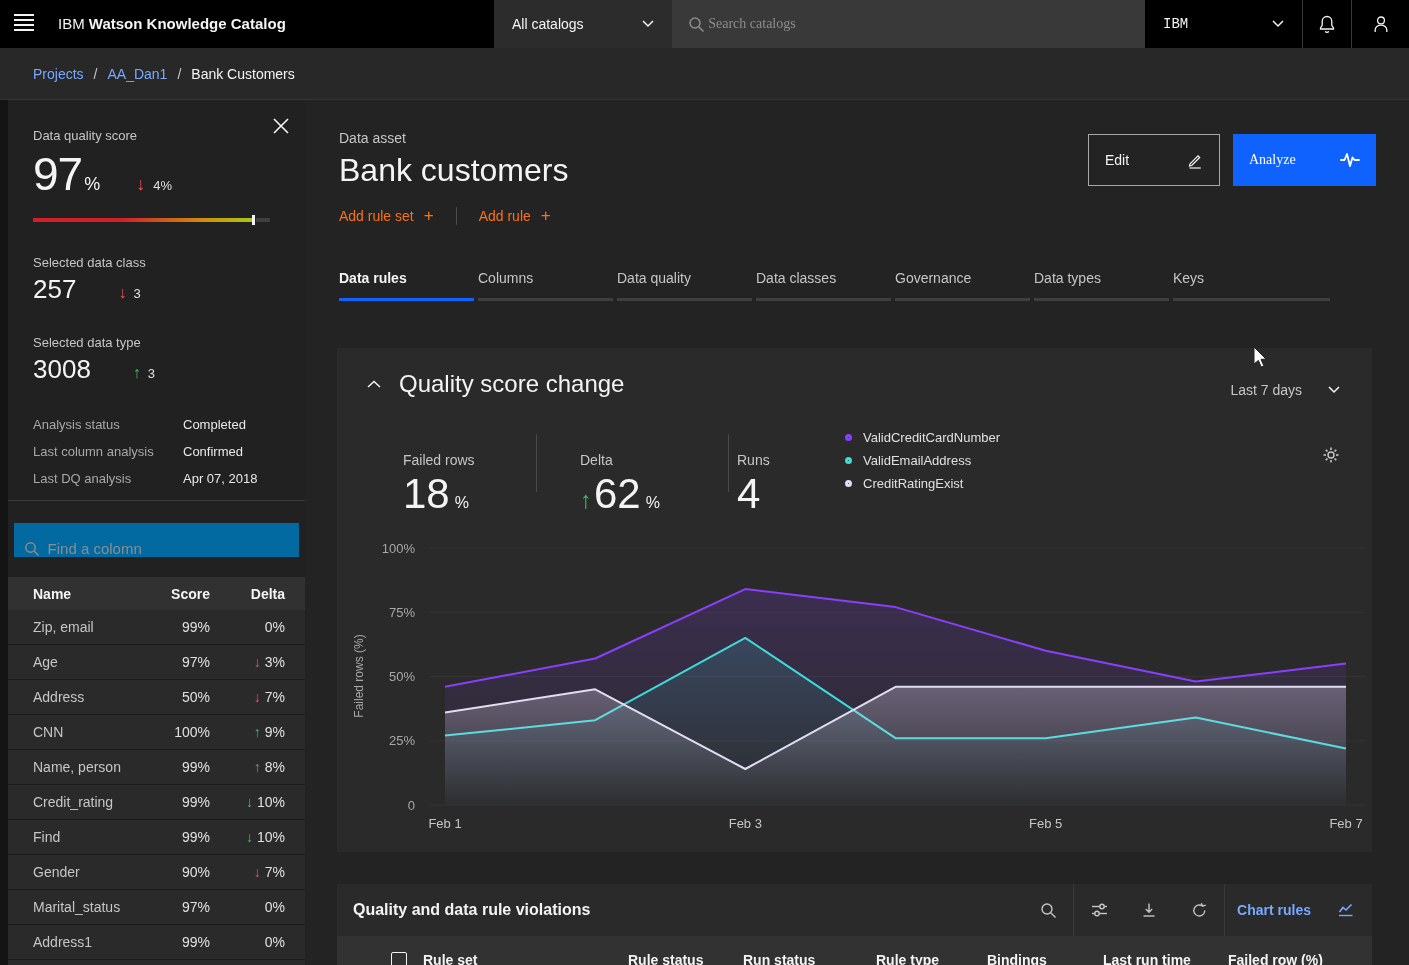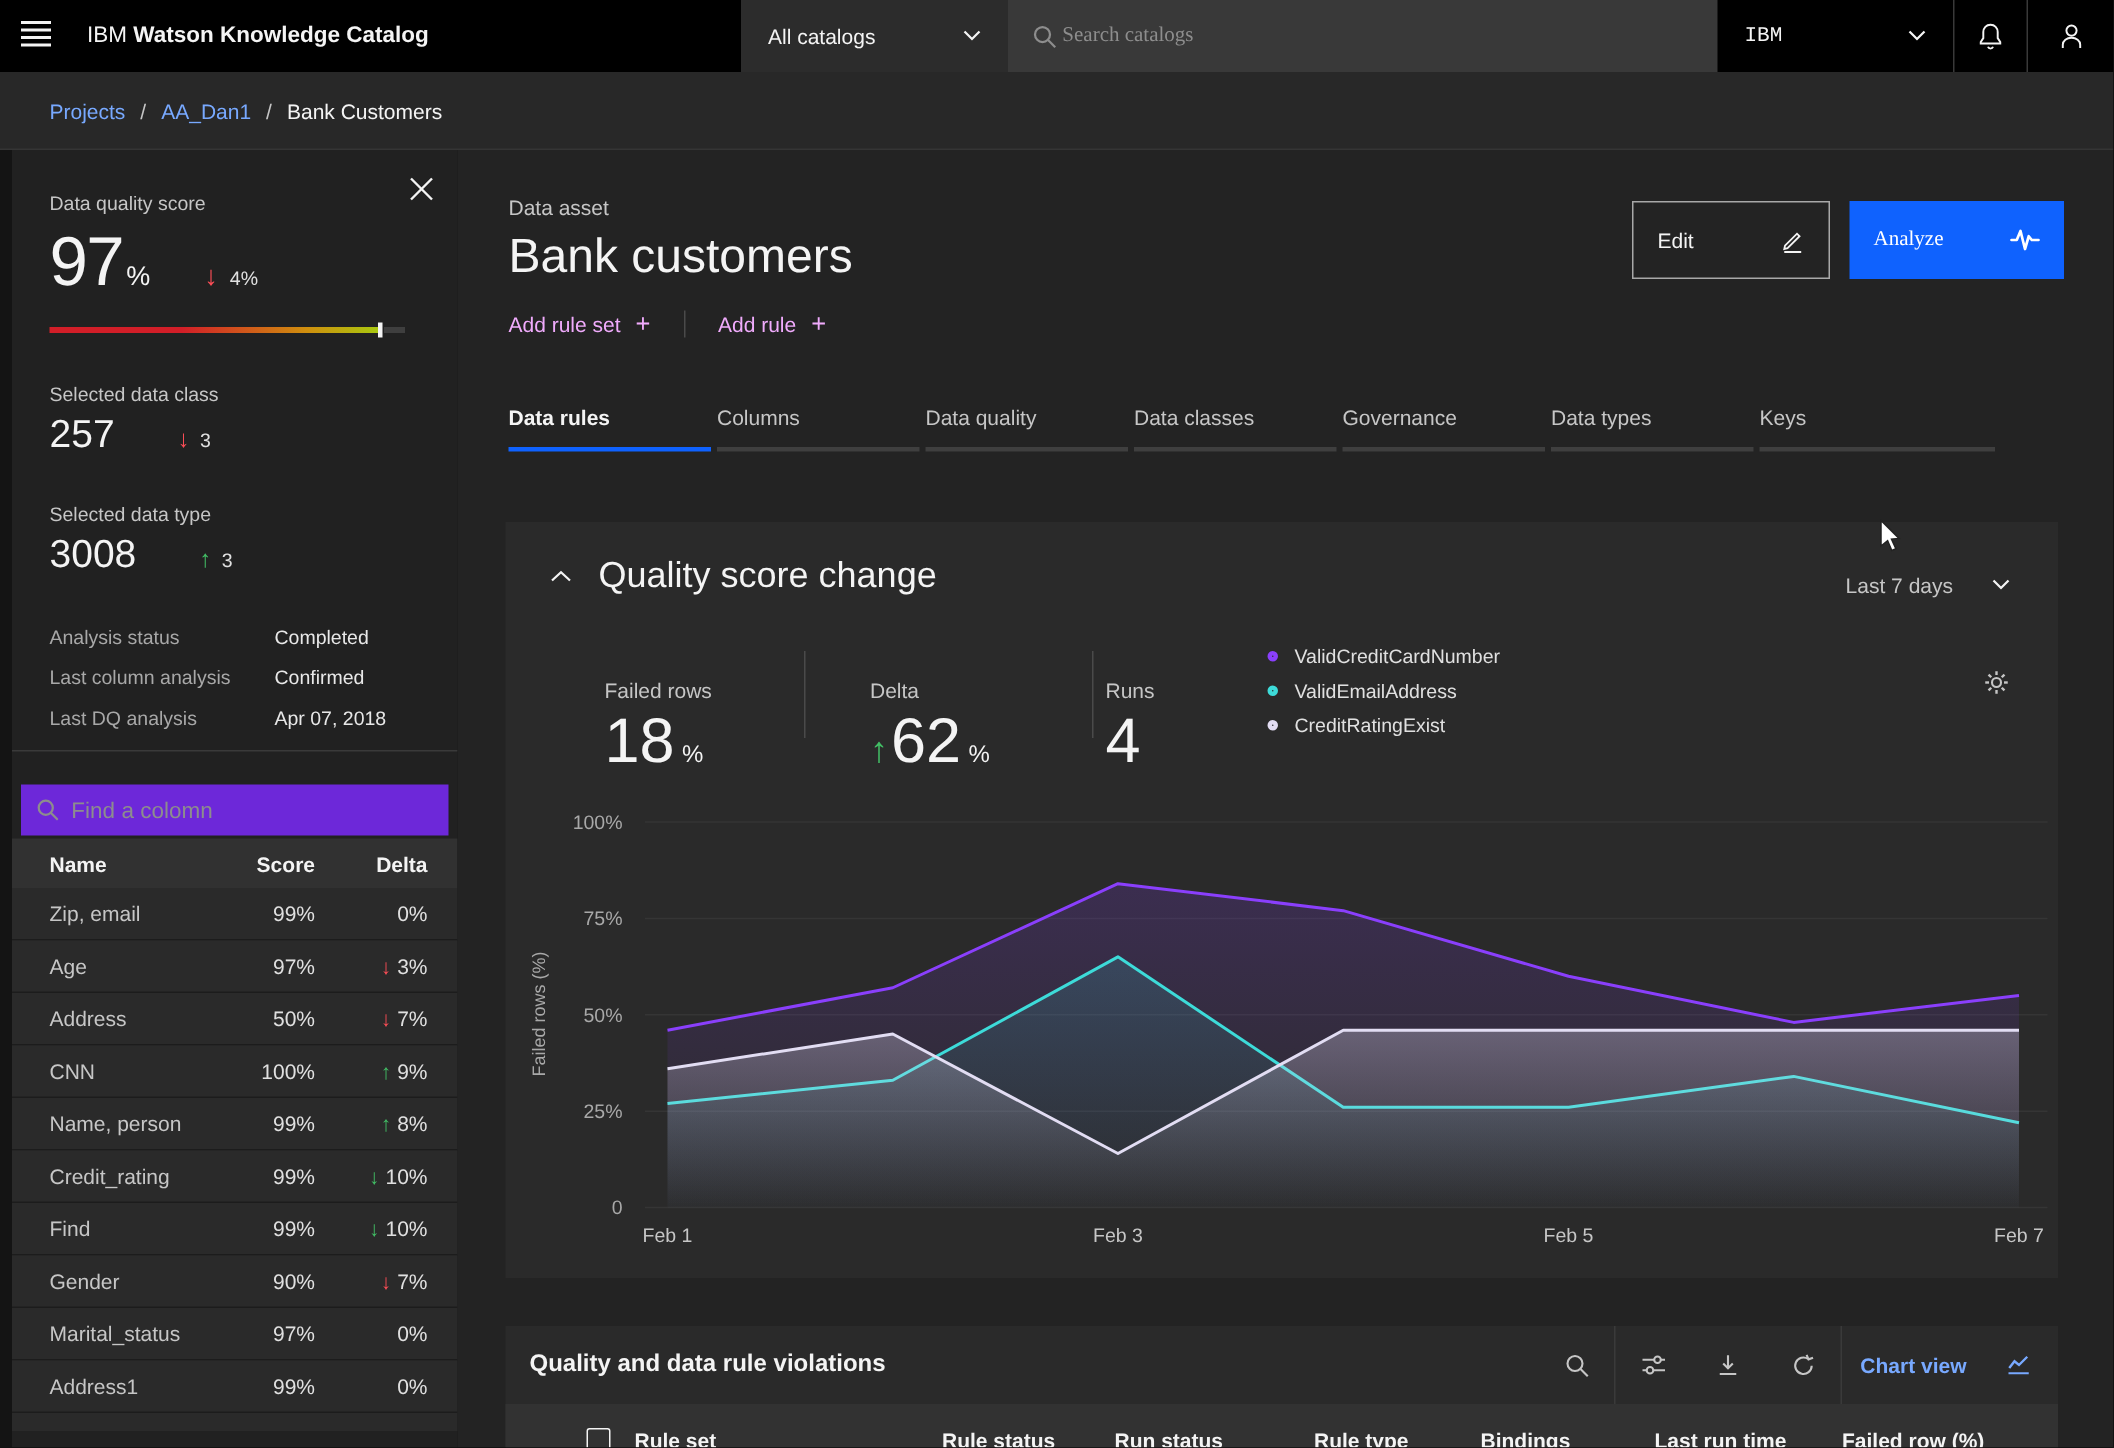--- a/index.html
+++ b/index.html
@@ -49,39 +49,39 @@
   .sb-stat { margin-top:30px; }
   .sb-stat-row { display:flex; align-items:baseline; margin-top:4px; }
   .sb-stat-val { font-size:26px; font-weight:300; color:#f4f4f4; }
   .sb-stat-row .arr { margin-left:42px; font-size:16px; }
   .sb-stat-delta { font-size:13px; color:#e0e0e0; margin-left:7px; }
   .sb-kv { margin-top:32px; }
   .sb-kv-row { display:flex; margin-bottom:12px; }
   .sb-kv-row .k { width:150px; font-size:13px; color:#a8a8a8; }
   .sb-kv-row .v { font-size:13px; color:#e8e8e8; }
   .sb-div { margin-top:14px; border-top:1px solid #3a3a3a; }
-  .sb-search { margin:22px 6px 2px 6px; height:34px; background:#6d28d9; display:flex; align-items:center; padding:0 10px; }
+  .sb-search { margin:22px 6px 20px 6px; height:34px; background:#0369a1; display:flex; align-items:flex-end; padding:0 10px; }
   .sb-search input { background:transparent; border:none; outline:none; color:#c6c6c6; font-size:15px; margin-left:9px; width:100%; font-family:inherit; }
   .sb-search input::placeholder { color:#8d8d8d; }
   .sb-table { width:100%; }
   .sb-th { display:flex; align-items:center; height:33px; background:#313131; font-size:14px; font-weight:700; color:#f4f4f4; }
   .sb-tr { display:flex; align-items:center; height:35px; background:#2a2a2a; border-bottom:1px solid #1c1c1c; font-size:14px; cursor:pointer; }
   .c-name { flex:1; padding-left:25px; color:#c6c6c6; }
   .sb-th .c-name { color:#f4f4f4; }
   .c-score { width:50px; text-align:right; color:#e0e0e0; }
   .c-delta { width:95px; text-align:right; padding-right:20px; color:#e0e0e0; }
   .c-delta .arr { font-size:14px; margin-right:4px; }
   .sb-partial { height:12px; background:#2a2a2a; overflow:hidden; }
 
   
   .main { position:absolute; left:305px; top:100px; width:1104px; height:865px; background:#232323; overflow:hidden; }
   .asset-kicker { position:absolute; left:34px; top:30px; font-size:14px; color:#c6c6c6; }
   .asset-title { position:absolute; left:34px; top:52px; font-size:32px; font-weight:300; color:#f4f4f4; }
   .add-row { position:absolute; left:34px; top:106px; display:flex; align-items:center; font-size:14px; }
-  .add-link { color:#f0abfc; cursor:pointer; display:flex; align-items:center; }
+  .add-link { color:#f97316; cursor:pointer; display:flex; align-items:center; }
   .add-link .plus { margin-left:10px; font-size:17px; }
   .add-sep { width:1px; height:18px; background:#4a4a4a; margin:0 22px; }
   .btn-edit { position:absolute; left:783px; top:34px; width:132px; height:52px; background:transparent; border:1px solid #a8a8a8; color:#f4f4f4; font-size:14px; display:flex; align-items:center; justify-content:space-between; padding:0 16px; cursor:pointer; font-family:inherit; }
   .btn-analyze { position:absolute; left:928px; top:34px; width:143px; height:52px; background:#0f62fe; border:none; color:#fff; font-size:14px; display:flex; align-items:center; justify-content:space-between; padding:0 16px; cursor:pointer; font-family:Liberation Serif, serif; }
 
   .tabs { position:absolute; left:34px; top:170px; display:flex; }
   .tab { width:139px; cursor:pointer; }
   .tab:last-child { width:161px; }
   .tab span { display:block; font-size:14px; color:#c6c6c6; padding-bottom:12px; }
   .tab i { display:block; height:3px; background:#3f3f3f; margin-right:4px; }
@@ -497,21 +497,21 @@
             </svg>
           </div>
           <div class="tool">
             <svg width="17" height="17">
               <path d="M13.8,8.5 a5.5,5.5 0 1 1 -2.3,-4.5" fill="none" stroke="#c6c6c6" stroke-width="1.4"></path>
               <polyline points="10.4,1.2 11.7,4.2 14.7,3.1" fill="none" stroke="#c6c6c6" stroke-width="1.4"></polyline>
             </svg>
           </div>
           <div class="vio-vsep"></div>
           <div class="chart-view">
-            <span>Chart view</span>
+            <span>Chart rules</span>
             <svg width="17" height="16">
               <polyline points="2,13.5 15.5,13.5" fill="none" stroke="#78a9ff" stroke-width="1.4"></polyline>
               <polyline points="2.5,10 6,5.5 9,8 14.5,2.5" fill="none" stroke="#78a9ff" stroke-width="1.6"></polyline>
             </svg>
           </div>
         </div>
       </div>
       <div class="vio-th" id="vio-cols">
         <span class="vio-cb"></span>
       <span class="vio-col" style="width: 205px;">Rule set</span>

